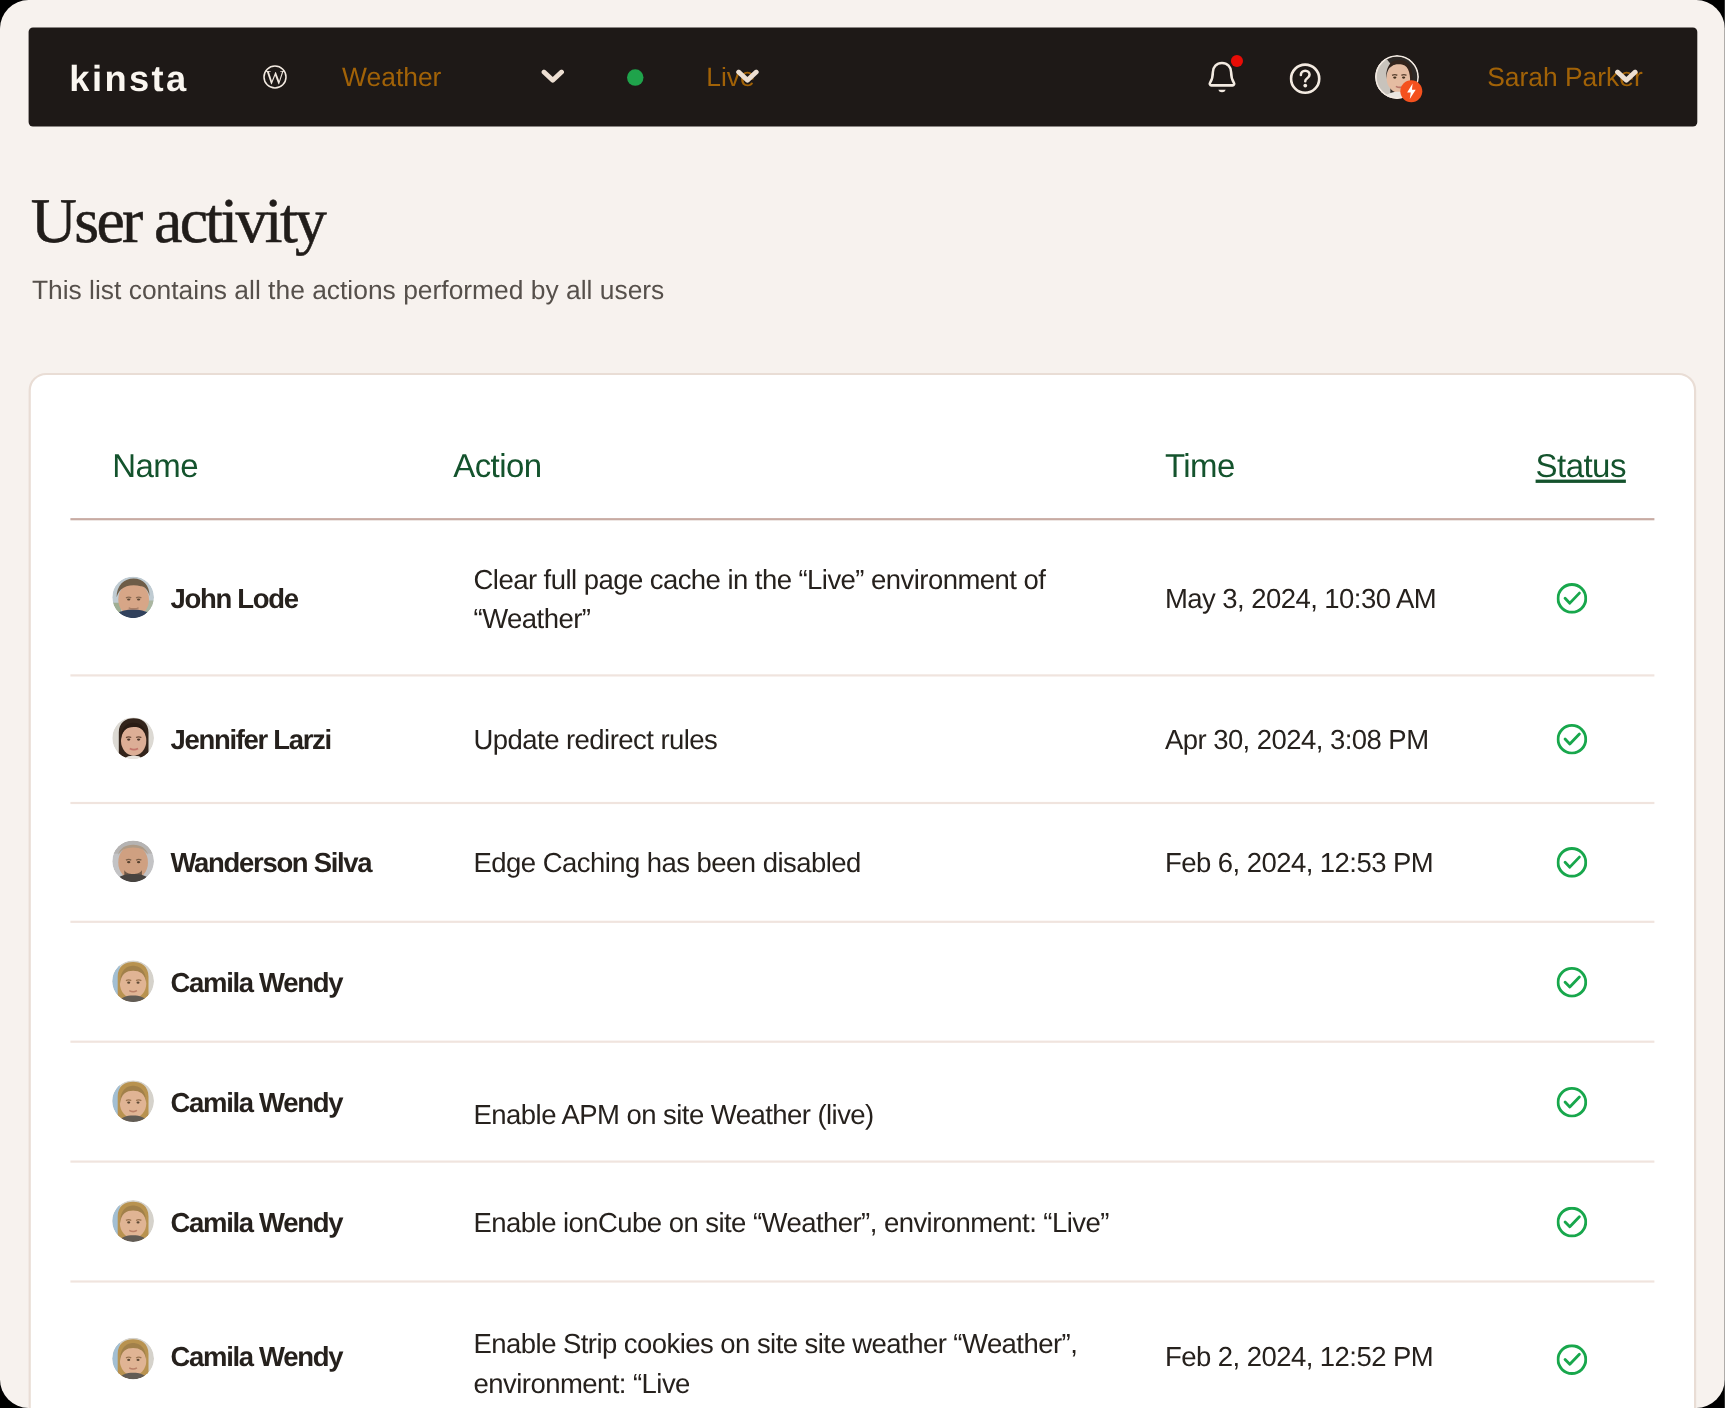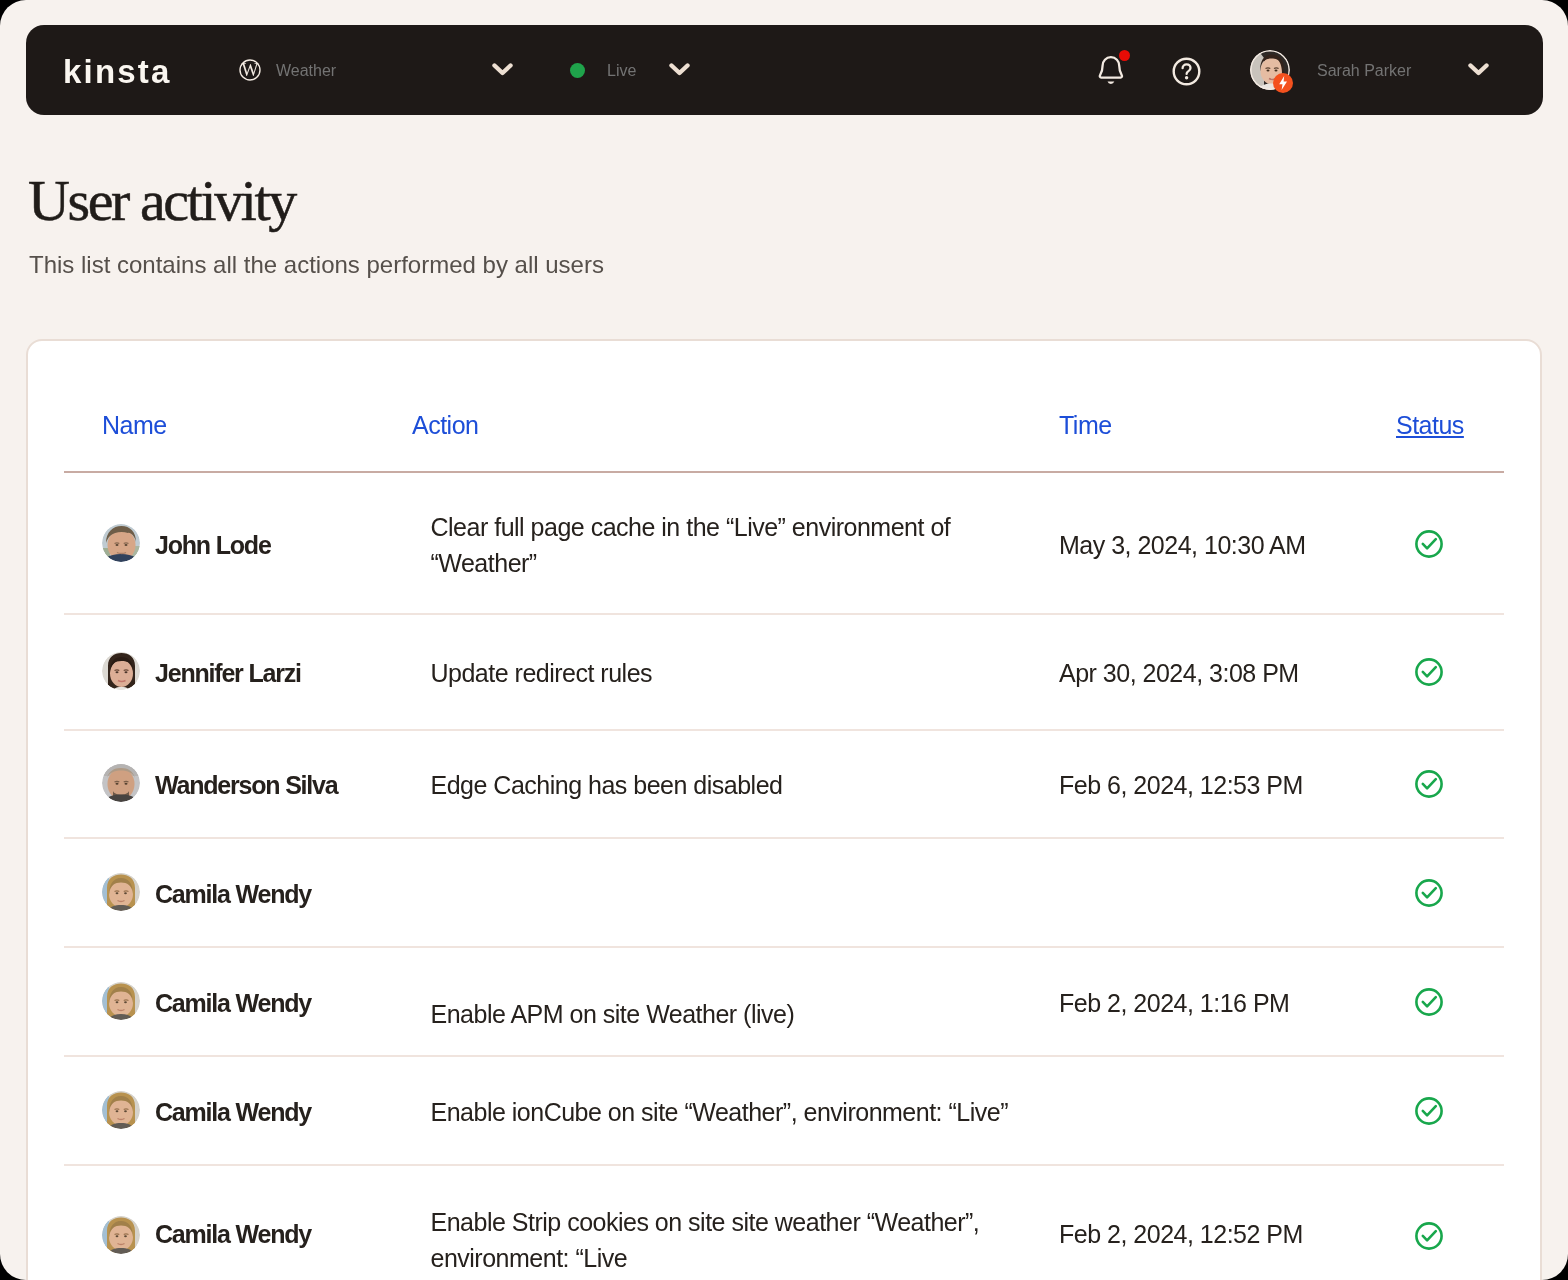--- a/index.html
+++ b/index.html
@@ -1,25 +1,25 @@
 <!DOCTYPE html>
 <html><head>
 <meta charset="utf-8">
 <style>
   html,body{margin:0;padding:0;}
   body{width:1568px;height:1280px;background:#000;overflow:hidden;font-family:"Liberation Sans",sans-serif;position:relative;}
   .page{position:absolute;left:0;top:0;width:1568px;height:1280px;background:#F7F2EE;border-radius:26px;overflow:hidden;}
-  .nav{position:absolute;left:26px;top:25px;width:1517px;height:90px;background:#1E1917;border-radius:18px;}
+  .nav{position:absolute;left:26px;top:25px;width:1517px;height:90px;background:#1E1917;border-radius:4px;}
   .nav *{position:absolute;}
   .logo{font-size:33px;font-weight:bold;color:#FAF6F0;letter-spacing:2.2px;line-height:33px;}
-  .navtxt{font-size:16px;color:#737373;line-height:30px;}
+  .navtxt{font-size:24px;color:#a16207;line-height:30px;margin-left:35px;}
   .h1{position:absolute;left:28px;top:170px;font-family:"Liberation Serif",serif;font-size:58px;color:#211D1A;line-height:62px;letter-spacing:-2.4px;-webkit-text-stroke:0.5px #211D1A;}
   .sub{position:absolute;left:29px;top:250px;font-size:24px;color:#56504B;line-height:30px;}
   .card{position:absolute;left:26px;top:339px;width:1512px;height:980px;background:#fff;border:2px solid #E9DDD5;border-radius:16px;}
-  .hdr{position:absolute;font-size:25px;color:#1d4ed8;line-height:30px;letter-spacing:-0.5px;}
+  .hdr{position:absolute;font-size:30px;color:#14532d;line-height:30px;letter-spacing:-0.5px;}
   .hline{position:absolute;left:64px;top:471px;width:1440px;height:2px;background:#C8ABA3;}
   .sep{position:absolute;left:64px;width:1440px;height:2px;background:#F0E4DE;}
   .name{position:absolute;font-size:25px;font-weight:bold;color:#26211D;line-height:36px;white-space:nowrap;letter-spacing:-1.2px;}
   .act{position:absolute;font-size:25px;color:#26211D;line-height:36px;letter-spacing:-0.5px;margin-left:20px;}
   .time{position:absolute;font-size:25px;color:#26211D;line-height:36px;white-space:nowrap;letter-spacing:-0.5px;}
   .av{position:absolute;width:38px;height:38px;border-radius:50%;overflow:hidden;}
   .chk{position:absolute;width:28px;height:28px;}
 </style>
 </head>
 <body>
@@ -221,21 +221,20 @@
       <path d="M12.5 18.5 C14 17.7 16 17.7 17.3 18.5" stroke="#9A7450" stroke-width="1.2" fill="none"></path>
       <path d="M21.7 18.5 C23 17.7 25 17.7 26.5 18.5" stroke="#9A7450" stroke-width="1.2" fill="none"></path>
       <ellipse cx="15" cy="20.3" rx="1.4" ry="1" fill="#5E4A36"></ellipse>
       <ellipse cx="23.5" cy="20.3" rx="1.4" ry="1" fill="#5E4A36"></ellipse>
       <path d="M15.5 27.5 C17.5 28.7 20.5 28.7 22.5 27.5" stroke="#BB8168" stroke-width="1.4" fill="none"></path>
       <path d="M6 38 C8 33.5 13 32 19 32 C25 32 30 33.5 32 38 Z" fill="#625C55"></path>
     </g>
   </svg>
   <div class="name" style="left:155px;top:984.7px;">Camila Wendy</div>
   <div class="act" style="left:410.5px;top:996px;">Enable APM on site Weather (live)</div>
-  <div class="time" style="left:1059px;top:984.7px;">Feb 2, 2024, 1:16 PM</div>
   <svg class="chk" style="left:1415px;top:987.5px;" viewBox="0 0 28 28">
       <circle cx="14" cy="14" r="12.6" fill="none" stroke="#18A74C" stroke-width="2.6"></circle>
       <polyline points="7.8,13.9 12.1,18.3 20.8,9.2" fill="none" stroke="#18A74C" stroke-width="2.6" stroke-linecap="round" stroke-linejoin="round"></polyline>
     </svg>
   <div class="sep" style="top:1055px;"></div>
 
   <svg class="av" style="left:102px;top:1090.5px;" viewBox="0 0 38 38">
     <defs>
         <clipPath id="cc3">
           <circle cx="19" cy="19" r="19"></circle>

